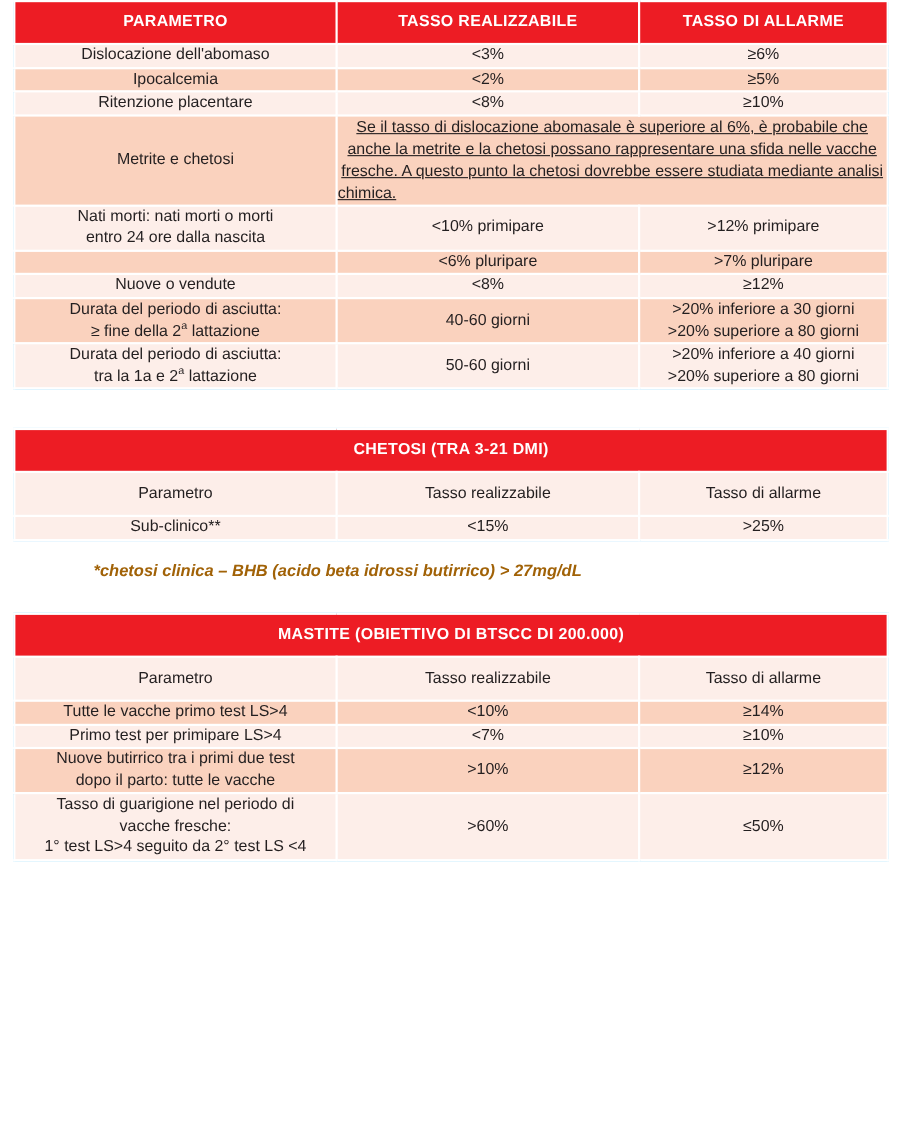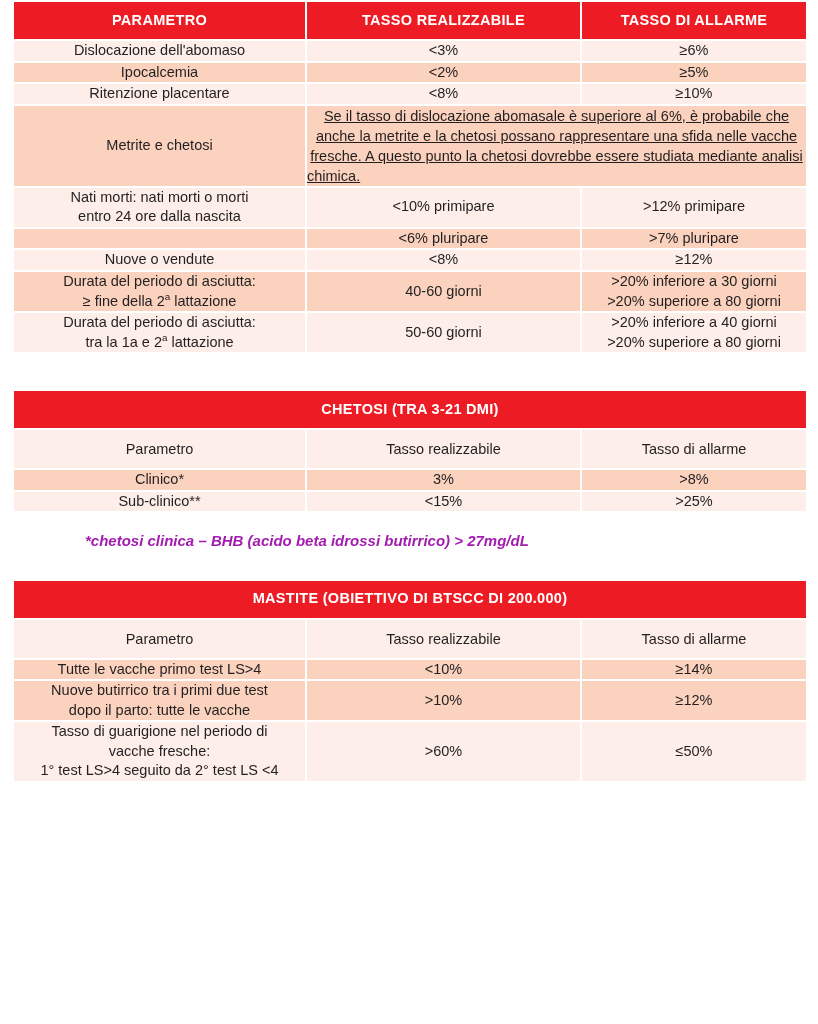--- a/index.html
+++ b/index.html
@@ -80,21 +80,21 @@
   .spacer-1 { height: 35px; }
   .spacer-2 { height: 14px; }
 
   .footnotes {
     margin: 0 12px;
     padding: 16px 0 12px 73px;
     font-style: italic;
     font-weight: bold;
     font-size: 15px;
     line-height: 1.55;
-    color: #a21caf;
+    color: #a16207;
   }
   .footnotes div { white-space: nowrap; }
 
   sup.ord {
     font-size: .68em;
     vertical-align: super;
     line-height: 0;
   }
   .nowrap { white-space: nowrap; }
 </style>
@@ -196,25 +196,20 @@
       </colgroup>
     <tbody>
       <tr class="hdr">
         <th colspan="3">CHETOSI (TRA 3-21 DMI)</th>
       </tr>
       <tr class="subhead">
         <td>Parametro</td>
         <td>Tasso realizzabile</td>
         <td>Tasso di allarme</td>
       </tr>
-      <tr class="dark">
-        <td class="cell para">Clinico*</td>
-        <td class="cell">3%</td>
-        <td class="cell">&gt;8%</td>
-      </tr>
       <tr class="light">
         <td class="cell para">Sub-clinico**</td>
         <td class="cell">&lt;15%</td>
         <td class="cell">&gt;25%</td>
       </tr>
     </tbody>
   </table>
 
   <div class="footnotes">
     <div>*chetosi clinica – BHB (acido beta idrossi butirrico) &gt; 27mg/dL</div>
@@ -235,20 +230,25 @@
       <tr class="subhead">
         <td>Parametro</td>
         <td>Tasso realizzabile</td>
         <td>Tasso di allarme</td>
       </tr>
       <tr class="dark">
         <td class="cell para">Tutte le vacche primo test LS&gt;4</td>
         <td class="cell">&lt;10%</td>
         <td class="cell">≥14%</td>
       </tr>
+      <tr class="light">
+        <td class="cell para">Primo test per primipare LS&gt;4</td>
+        <td class="cell">&lt;7%</td>
+        <td class="cell">≥10%</td>
+      </tr>
       <tr class="dark">
         <td class="cell para">
           <span>Nuove butirrico tra i primi due test</span><br>
           <span>dopo il parto: tutte le vacche</span>
         </td>
         <td class="cell">&gt;10%</td>
         <td class="cell">≥12%</td>
       </tr>
       <tr class="light">
         <td class="cell para">

